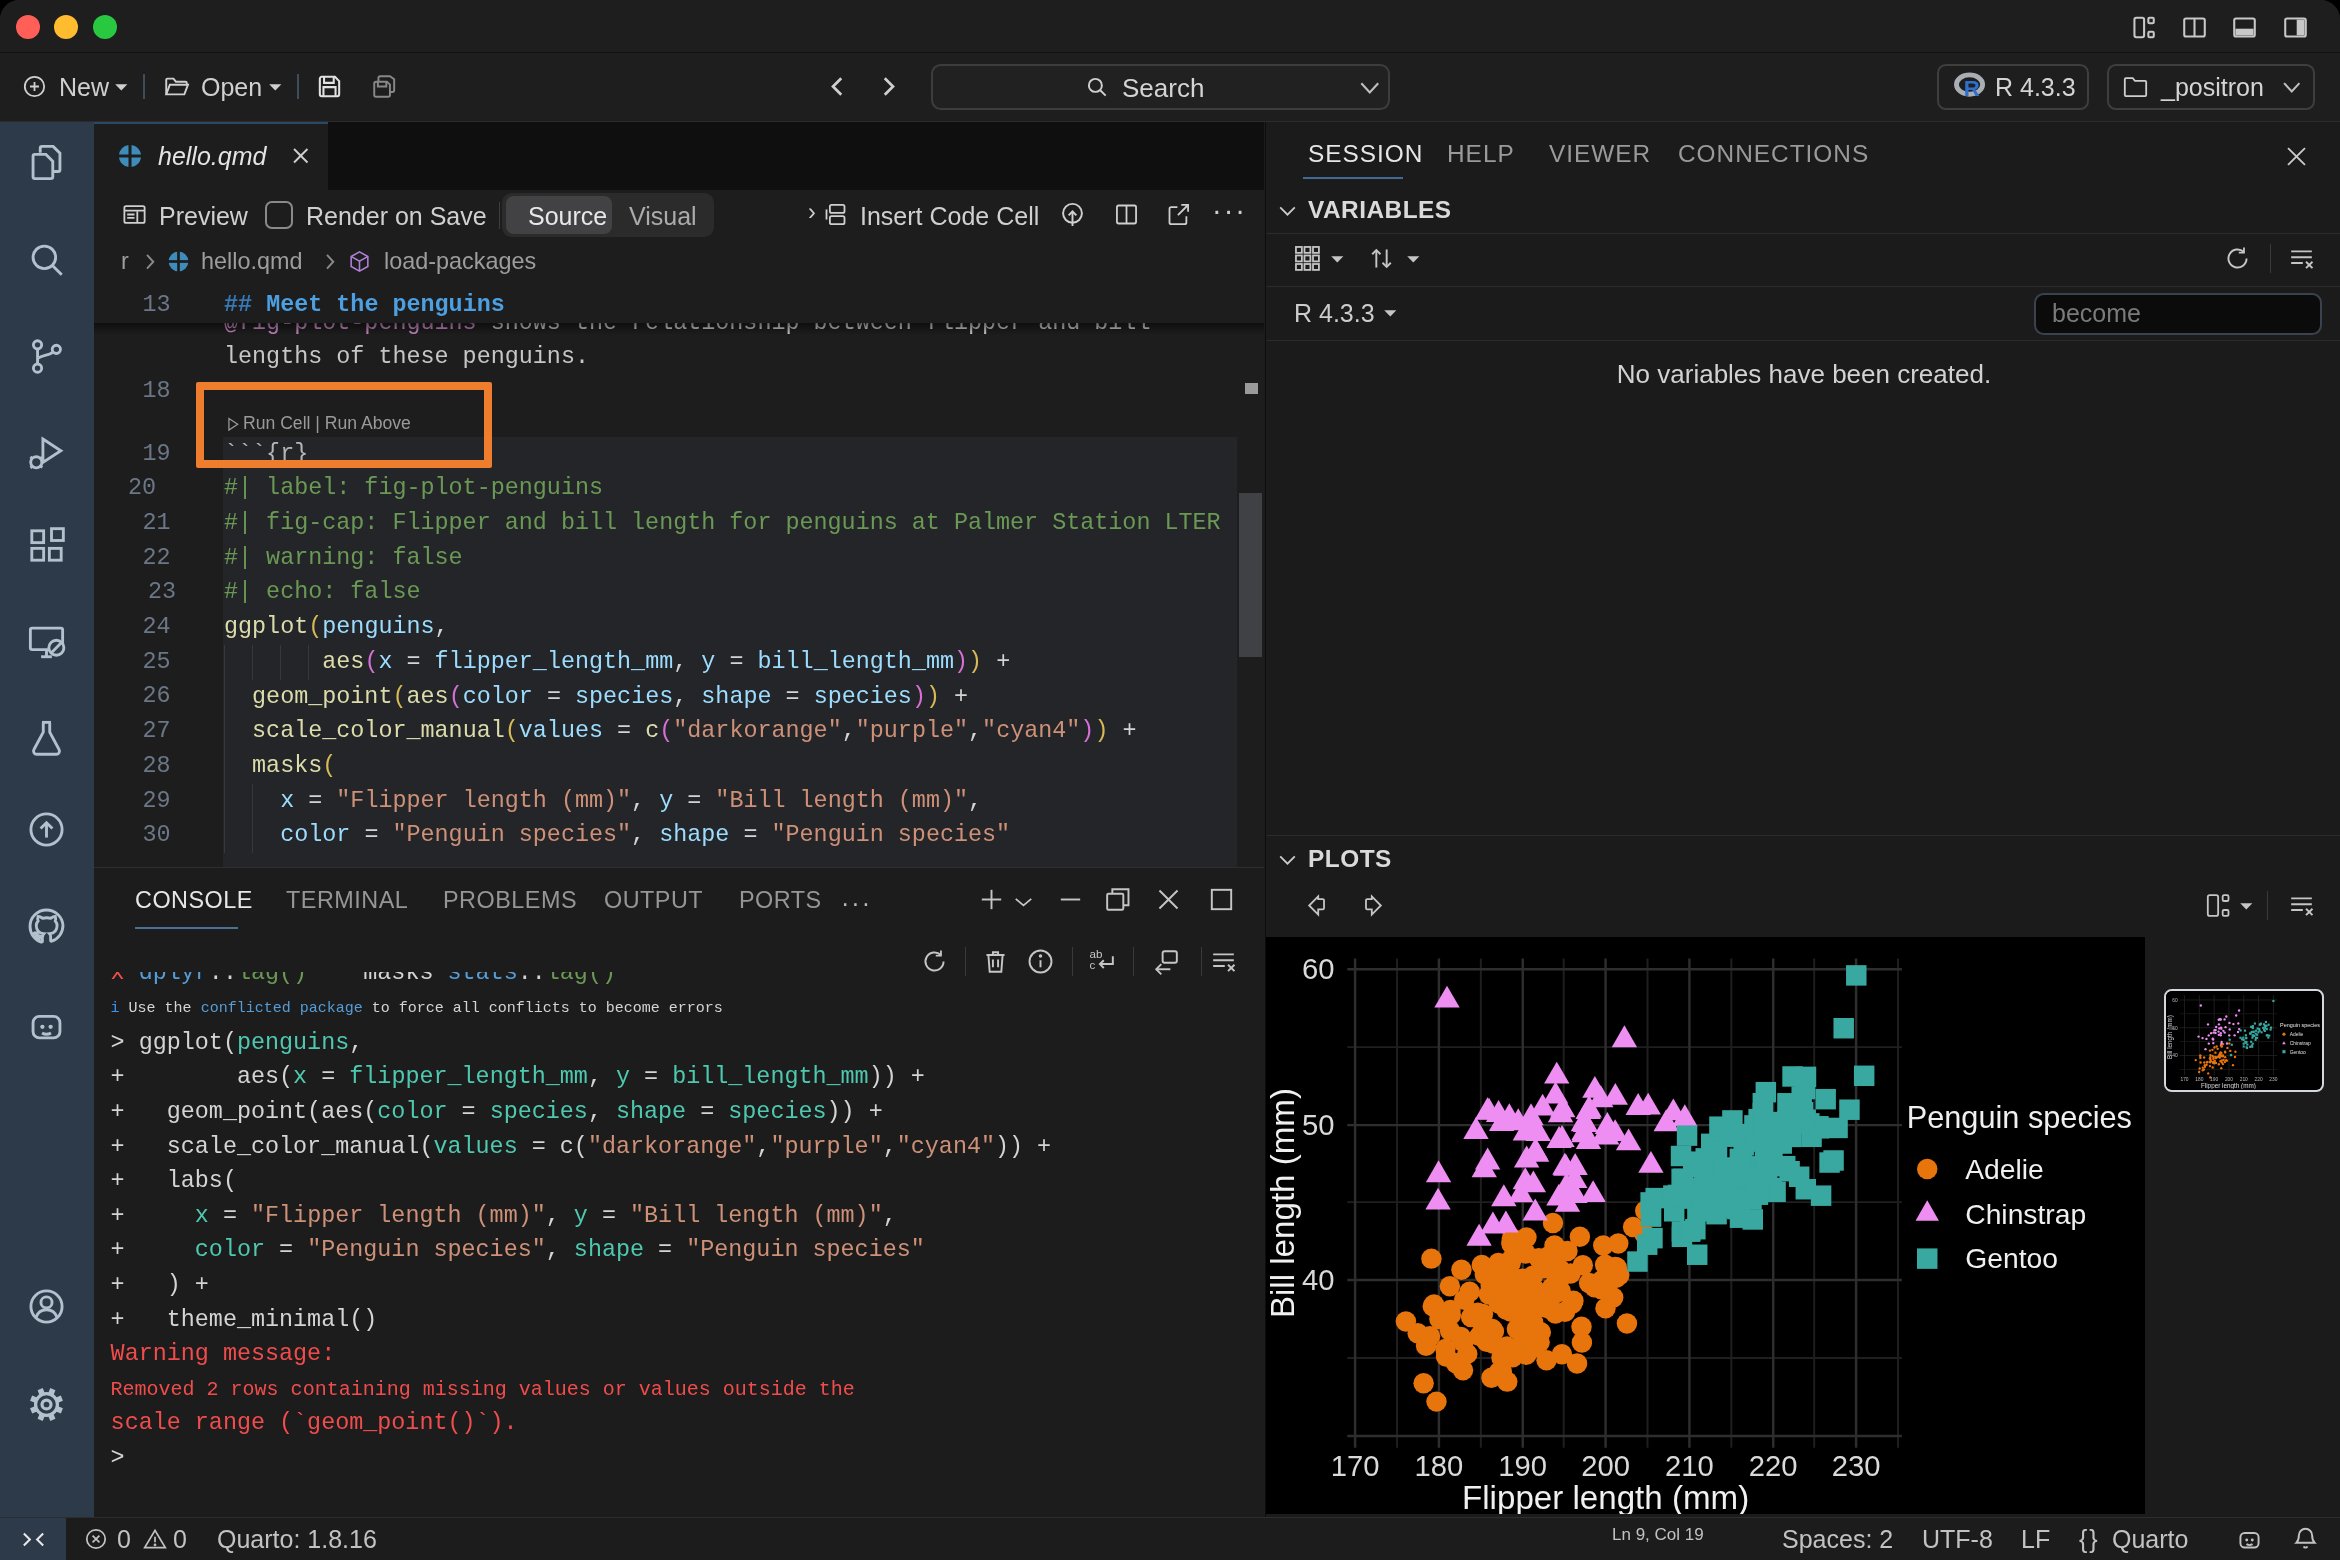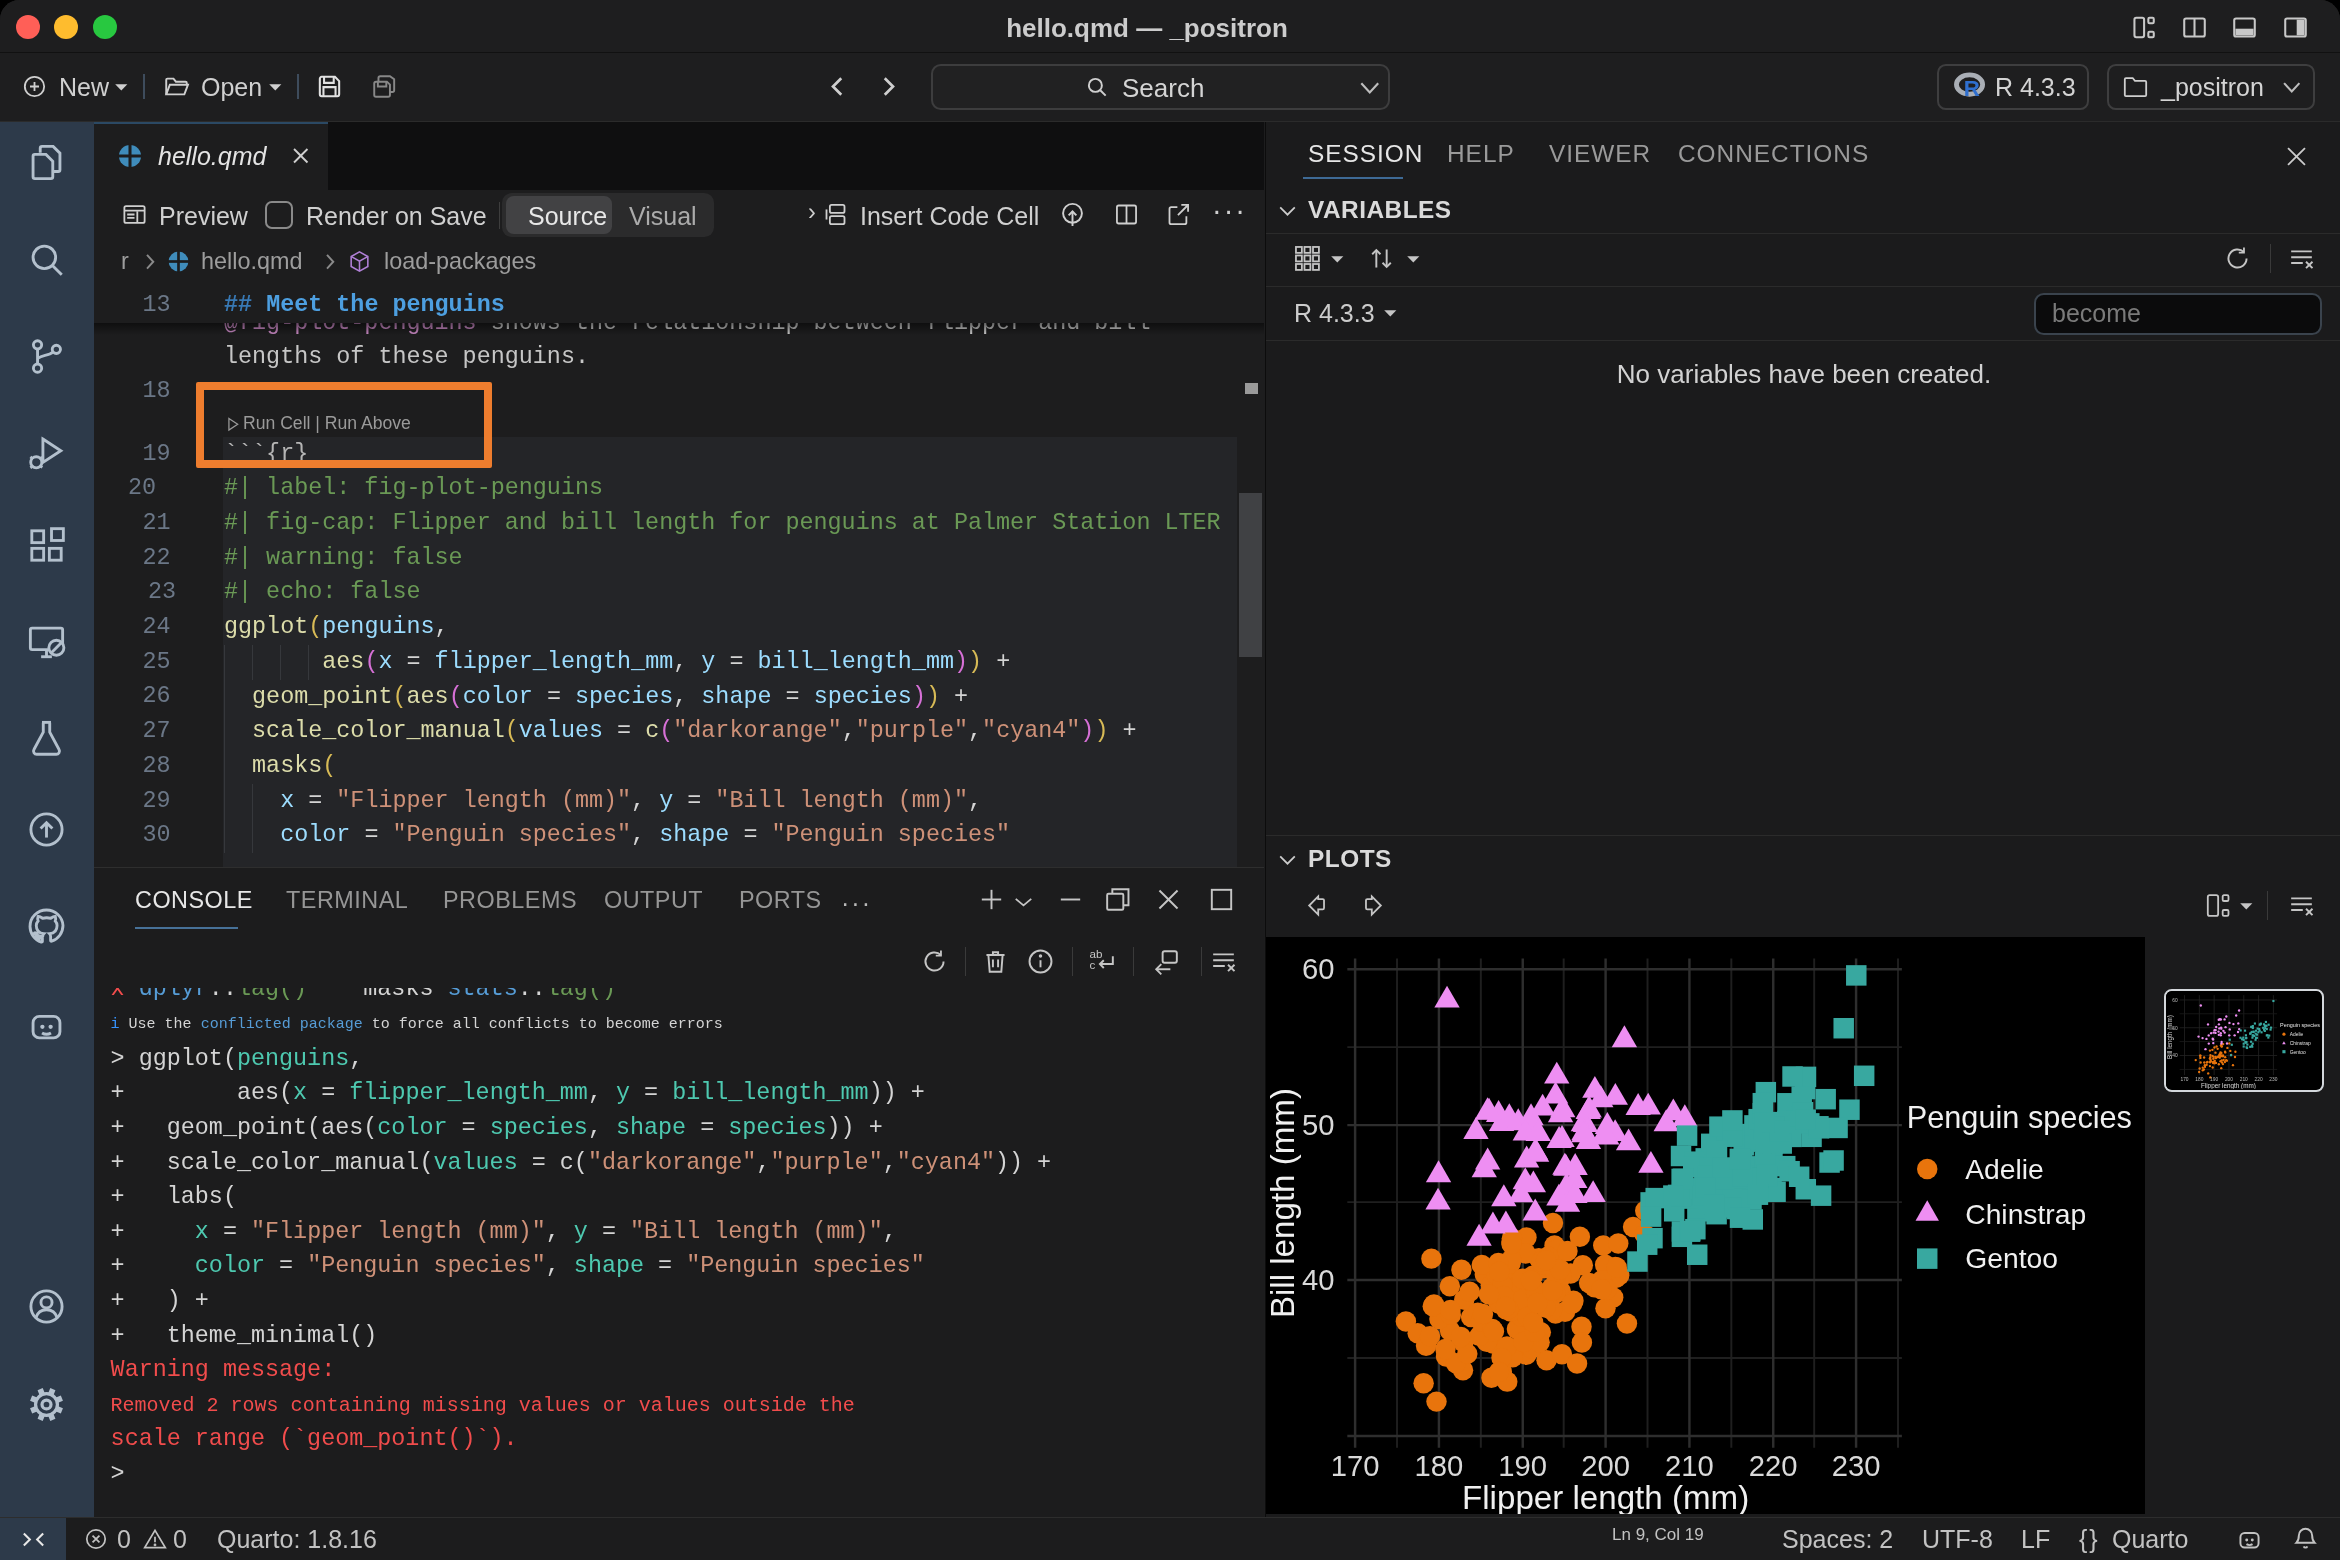--- a/index.html
+++ b/index.html
@@ -11,21 +11,20 @@
 .sep{position:absolute;background:#2b2b2b}
 svg{display:block}
 .ic{position:absolute}
 </style></head><body>
 <div id="win">
 
 <div class="abs" style="left:0;top:0;width:2341px;height:53px;background:#1e1e1f;border-bottom:1px solid #111"></div>
 <div class="abs" style="left:15.6px;top:14.6px;width:24.4px;height:24.4px;border-radius:50%;background:#ff5f57"></div>
 <div class="abs" style="left:54px;top:14.6px;width:24.4px;height:24.4px;border-radius:50%;background:#febc2e"></div>
 <div class="abs" style="left:93px;top:14.6px;width:24.4px;height:24.4px;border-radius:50%;background:#28c840"></div>
-<div class="abs" style="left:0;top:12.7px;width:2294px;text-align:center;font-size:26px;font-weight:bold;color:#cccccc">hello.qmd — _positron</div>
 <svg class="ic" style="left:2129px;top:12.7px" width="29" height="29" viewBox="0 0 24 24" fill="none" stroke="#c8c8c8" stroke-width="1.7">
       <rect x="4.5" y="4" width="8" height="16" rx="1.5"></rect>
       <rect x="16" y="4" width="4.5" height="4.5" rx="1"></rect>
       <rect x="16" y="15.5" width="4.5" height="4.5" rx="1"></rect>
     </svg>
 <svg class="ic" style="left:2180px;top:12.7px" width="29" height="29" viewBox="0 0 24 24" fill="none" stroke="#c8c8c8" stroke-width="1.7">
       <rect x="3.5" y="4.5" width="17" height="15" rx="1.5"></rect>
       <line x1="12" y1="4.5" x2="12" y2="19.5"></line>
     </svg>
 <svg class="ic" style="left:2230px;top:12.7px" width="29" height="29" viewBox="0 0 24 24" fill="none" stroke="#c8c8c8" stroke-width="1.7">
@@ -340,21 +339,21 @@
 <svg class="ic" style="left:1057px;top:78px" width="31" height="31" viewBox="0 0 24 24" fill="none" stroke="#c5c5c5" stroke-width="1.50">
         <path d="M8 14l-4 4 4 4" stroke-width="1.4"></path>
         <path d="M4.5 18H15"></path>
         <rect x="9" y="4" width="11" height="9" rx="1.5"></rect>
       </svg>
 <div class="sep" style="left:1107px;top:79px;width:1px;height:29px;background:#3a3a3a"></div>
 <svg class="ic" style="left:1114px;top:78px" width="31" height="31" viewBox="0 0 24 24" fill="none" stroke="#c5c5c5" stroke-width="1.50">
         <path d="M4 6.5h16M4 11h16M4 15.5h9"></path>
         <path d="M15.5 14.5l5 5M20.5 14.5l-5 5"></path>
       </svg>
-<div class="abs" style="left:0;top:120px;width:1170px;height:531px;overflow:hidden">
+<div class="abs" style="left:0;top:104px;width:1170px;height:531px;overflow:hidden">
 <div class="cl" style="left:16.6px;top:-15.6px;font-size:23.4px;line-height:35px"><span style="color:#f14c4c">x </span><span style="color:#569CD6">dplyr</span><span style="color:#d4d4d4">::</span><span style="color:#6A9955">lag()</span><span>    </span><span style="color:#d4d4d4">masks </span><span style="color:#569CD6">stats</span><span style="color:#d4d4d4">::</span><span style="color:#6A9955">lag()</span></div>
 <div class="cl" style="left:16.6px;top:19px;font-size:15px;line-height:35px"><span style="color:#3794ff">i </span><span style="color:#d4d4d4">Use the </span><span style="color:#569CD6">conflicted</span><span style="color:#d4d4d4"> </span><span style="color:#569CD6">package</span><span style="color:#d4d4d4"> to force all conflicts to become errors</span></div>
 <div class="cl" style="left:16.6px;top:54px;font-size:23.4px;line-height:35px"><span style="color:#d4d4d4">&gt; </span><span style="color:#d4d4d4">ggplot(</span><span style="color:#4EC9B0">penguins</span><span style="color:#d4d4d4">,</span></div>
 <div class="cl" style="left:16.6px;top:88px;font-size:23.4px;line-height:35px"><span style="color:#d4d4d4">+        </span><span style="color:#d4d4d4">aes(</span><span style="color:#4EC9B0">x</span><span style="color:#d4d4d4"> = </span><span style="color:#4EC9B0">flipper_length_mm</span><span style="color:#d4d4d4">, </span><span style="color:#4EC9B0">y</span><span style="color:#d4d4d4"> = </span><span style="color:#4EC9B0">bill_length_mm</span><span style="color:#d4d4d4">)) +</span></div>
 <div class="cl" style="left:16.6px;top:123px;font-size:23.4px;line-height:35px"><span style="color:#d4d4d4">+   </span><span style="color:#d4d4d4">geom_point(aes(</span><span style="color:#4EC9B0">color</span><span style="color:#d4d4d4"> = </span><span style="color:#4EC9B0">species</span><span style="color:#d4d4d4">, </span><span style="color:#4EC9B0">shape</span><span style="color:#d4d4d4"> = </span><span style="color:#4EC9B0">species</span><span style="color:#d4d4d4">)) +</span></div>
 <div class="cl" style="left:16.6px;top:158px;font-size:23.4px;line-height:35px"><span style="color:#d4d4d4">+   </span><span style="color:#d4d4d4">scale_color_manual(</span><span style="color:#4EC9B0">values</span><span style="color:#d4d4d4"> = </span><span style="color:#d4d4d4">c(</span><span style="color:#CE9178">"darkorange"</span><span style="color:#d4d4d4">,</span><span style="color:#CE9178">"purple"</span><span style="color:#d4d4d4">,</span><span style="color:#CE9178">"cyan4"</span><span style="color:#d4d4d4">)) +</span></div>
 <div class="cl" style="left:16.6px;top:192px;font-size:23.4px;line-height:35px"><span style="color:#d4d4d4">+   </span><span style="color:#d4d4d4">labs(</span></div>
 <div class="cl" style="left:16.6px;top:227px;font-size:23.4px;line-height:35px"><span style="color:#d4d4d4">+     </span><span style="color:#4EC9B0">x</span><span style="color:#d4d4d4"> = </span><span style="color:#CE9178">"Flipper length (mm)"</span><span style="color:#d4d4d4">, </span><span style="color:#4EC9B0">y</span><span style="color:#d4d4d4"> = </span><span style="color:#CE9178">"Bill length (mm)"</span><span style="color:#d4d4d4">,</span></div>
 <div class="cl" style="left:16.6px;top:261px;font-size:23.4px;line-height:35px"><span style="color:#d4d4d4">+     </span><span style="color:#4EC9B0">color</span><span style="color:#d4d4d4"> = </span><span style="color:#CE9178">"Penguin species"</span><span style="color:#d4d4d4">, </span><span style="color:#4EC9B0">shape</span><span style="color:#d4d4d4"> = </span><span style="color:#CE9178">"Penguin species"</span></div>
 <div class="cl" style="left:16.6px;top:296px;font-size:23.4px;line-height:35px"><span style="color:#d4d4d4">+   </span><span style="color:#d4d4d4">) +</span></div>

